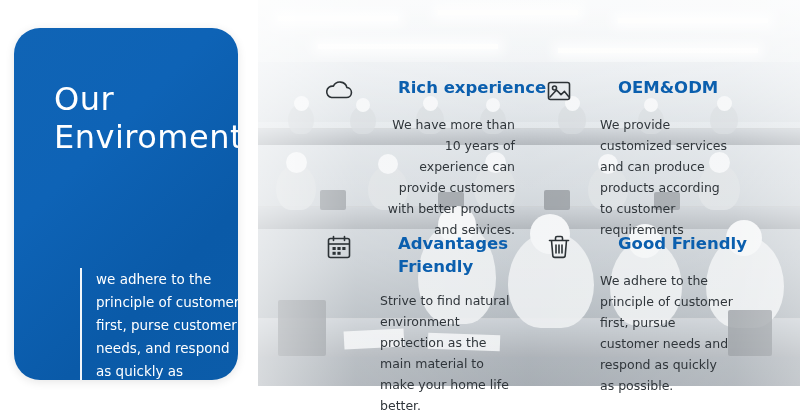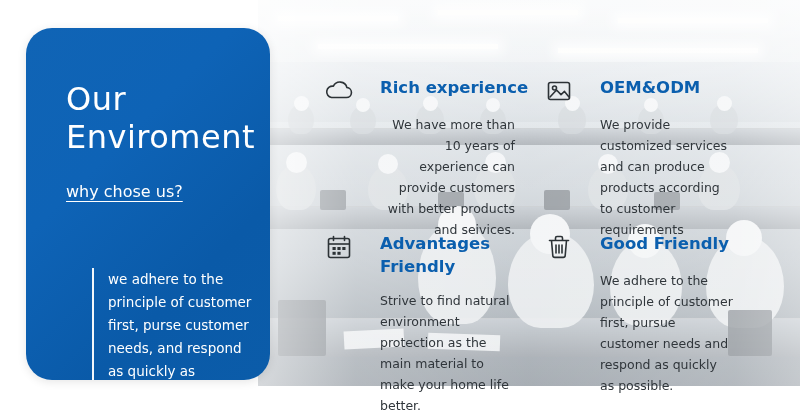--- a/index.html
+++ b/index.html
@@ -93,23 +93,23 @@
   .frame-top, .frame-bottom, .frame-left, .frame-right {
     position: absolute;
     background: #ffffff;
   }
   .frame-bottom { left: 0; bottom: 0; width: 800px; height: 12px; }
   .frame-left { left: 0; top: 0; width: 258px; height: 410px; }
 
   
   .blue-panel {
     position: absolute;
-    left: 26px;
+    left: 14px;
     top: 28px;
-    width: 244px;
+    width: 224px;
     height: 352px;
     border-radius: 26px;
     background: linear-gradient(135deg, #1064b5 0%, #0e63b6 35%, #0a5aa8 70%, #0b5ca9 100%);
     box-shadow: 0 2px 10px rgba(0,0,0,0.10);
     overflow: hidden;
   }
   .blue-panel .panel-inner {
     position: absolute;
     left: 40px;
     top: 52px;
@@ -159,21 +159,21 @@
   .feature .icon-box {
     position: absolute;
     left: 0;
     top: 0;
     width: 34px;
     height: 34px;
     color: #2c3236;
   }
   .feature .feat-title {
     position: absolute;
-    left: 58px;
+    left: 76px;
     top: 2px;
     color: #0b5fae;
     font-size: 16.5px;
     font-weight: bold;
     line-height: 23px;
     width: 150px;
   }
   .feature .feat-body {
     position: absolute;
     left: 58px;
@@ -261,21 +261,20 @@
     <div class="bottom-strip"></div>
   </div>
 
   <div class="frame-left"></div>
   <div class="frame-bottom"></div>
 
   <div class="blue-panel">
     <div class="panel-inner">
       <div class="title-line">Our</div>
       <div class="title-line">Enviroment</div>
-      <div class="subtitle">why chose us?</div>
     </div>
     <div class="quote-wrap">
       <div class="quote-bar"></div>
       <div class="quote-text">we adhere to the principle of customer first, purse customer needs, and respond as quickly as possible!</div>
     </div>
   </div>
 
   <div class="feature" id="feat-1">
     <div class="icon-box">
       <svg width="34" height="34" viewBox="0 0 34 34" fill="none" stroke="#2c3236" stroke-width="1.6">

